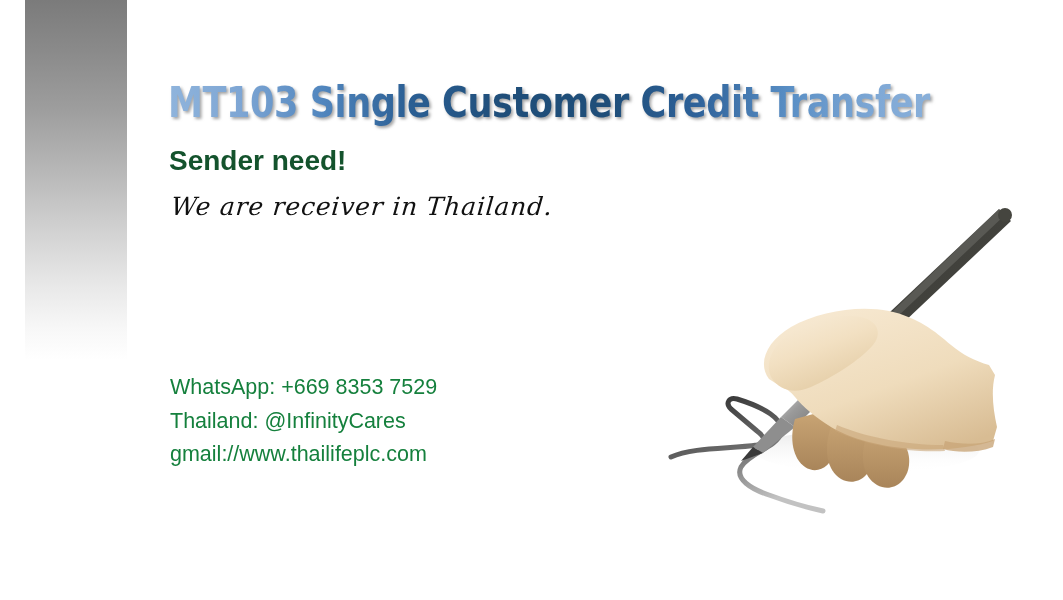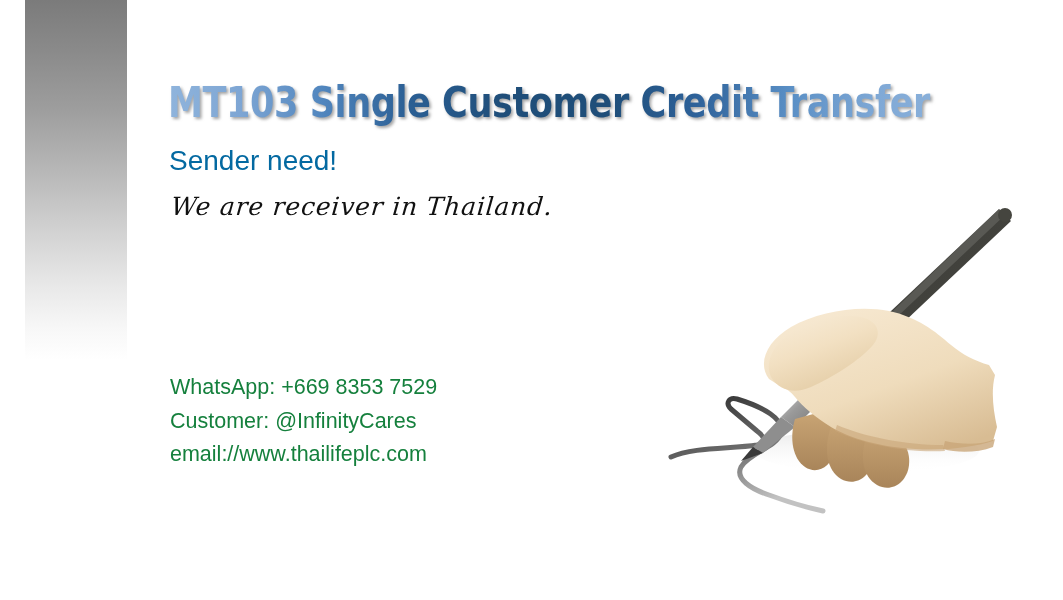--- a/index.html
+++ b/index.html
@@ -68,22 +68,22 @@
     -webkit-text-fill-color: transparent;
     filter: drop-shadow(2px 2px 1.5px rgba(90,90,90,0.55));
   }
 
   
   #headline {
     position: absolute;
     left: 169px;
     top: 145px;
     font-size: 28px;
-    font-weight: normal;
-    color: #0369a1;
+    font-weight: bold;
+    color: #14532d;
     font-family: "Liberation Sans", sans-serif;
     white-space: nowrap;
     text-align: center;
   }
 
   
   #script-line {
     position: absolute;
     left: 170px;
     top: 192px;
@@ -134,22 +134,22 @@
   <div id="side-bar"></div>
 
   <div id="title">MT103 Single Customer Credit Transfer</div>
 
   <div id="headline">Sender need!</div>
 
   <div id="script-line">We are receiver in Thailand.</div>
 
   <div id="contact-block">
     <div class="contact-line">WhatsApp: +669 8353 7529</div>
-    <div class="contact-line">Customer: @InfinityCares</div>
-    <div class="contact-line">email://www.thailifeplc.com</div>
+    <div class="contact-line">Thailand: @InfinityCares</div>
+    <div class="contact-line">gmail://www.thailifeplc.com</div>
   </div>
 
   <div id="hand-illustration">
     <svg viewBox="0 0 400 340" xmlns="http://www.w3.org/2000/svg">
       <defs>
         <linearGradient id="penGrad" x1="0" y1="0" x2="1" y2="1">
           <stop offset="0%" stop-color="#5a5a55"></stop>
           <stop offset="35%" stop-color="#3e3e3a"></stop>
           <stop offset="70%" stop-color="#45453f"></stop>
           <stop offset="100%" stop-color="#2e2e2a"></stop>

